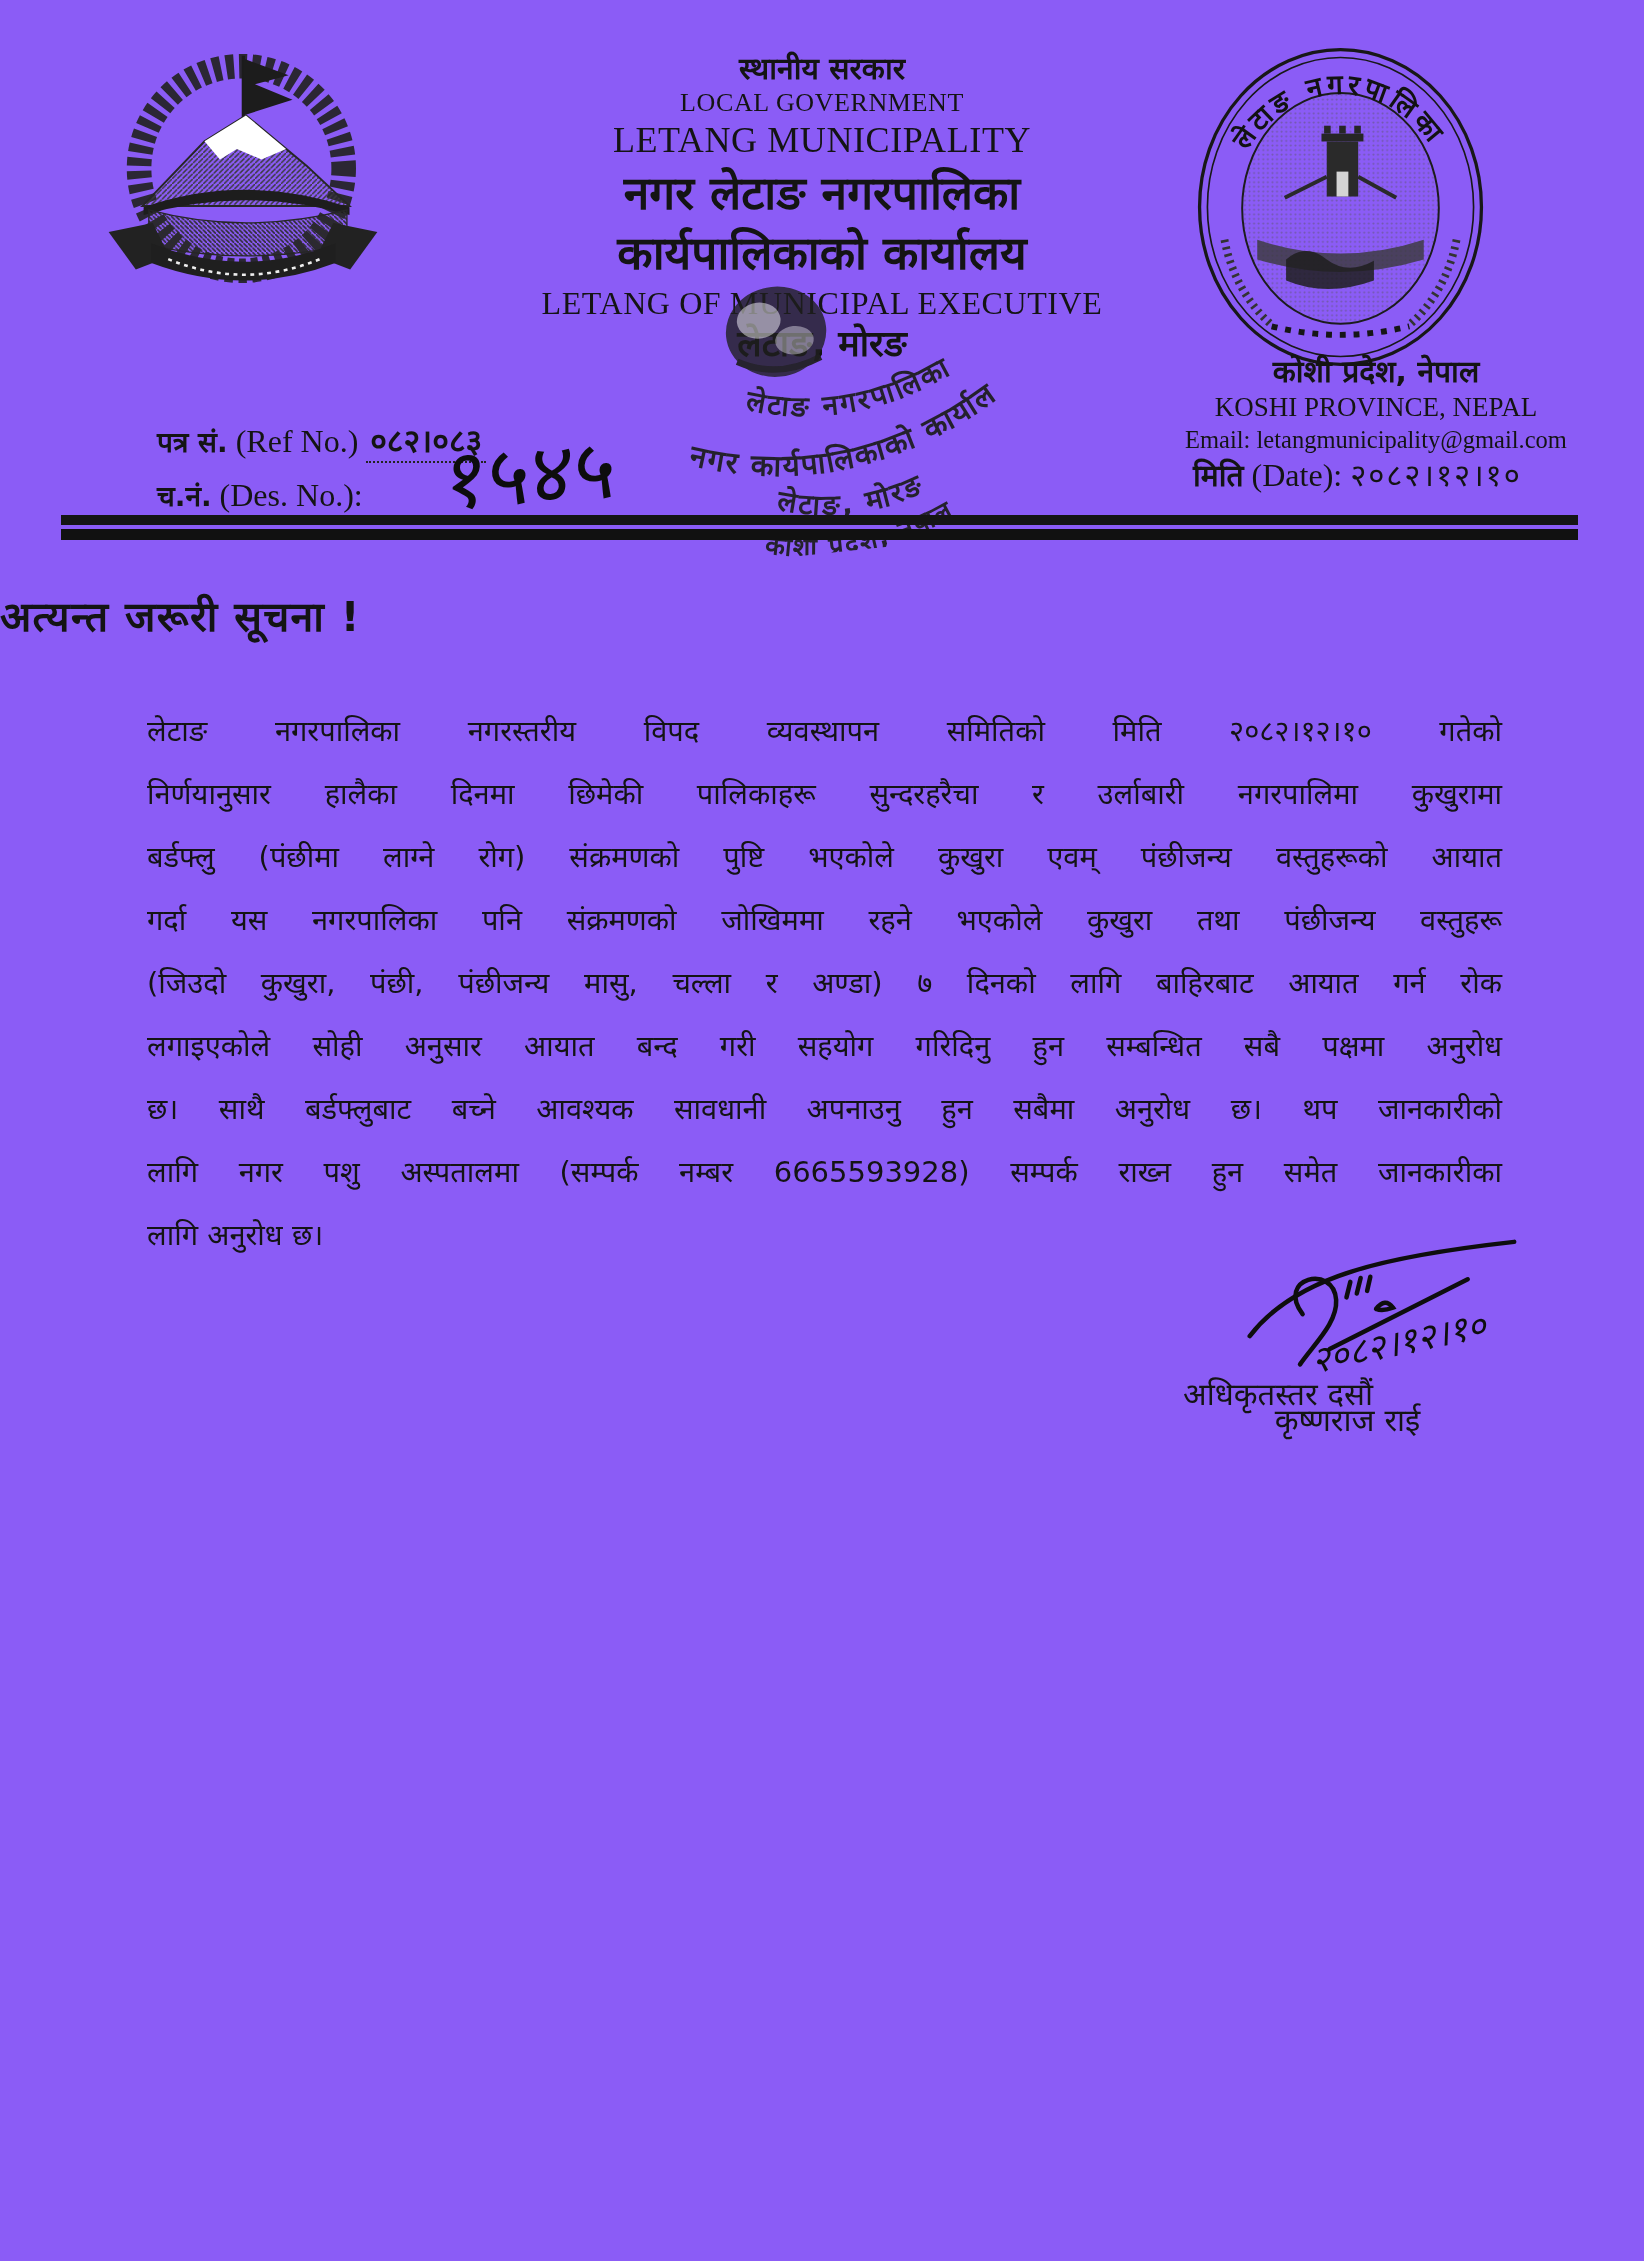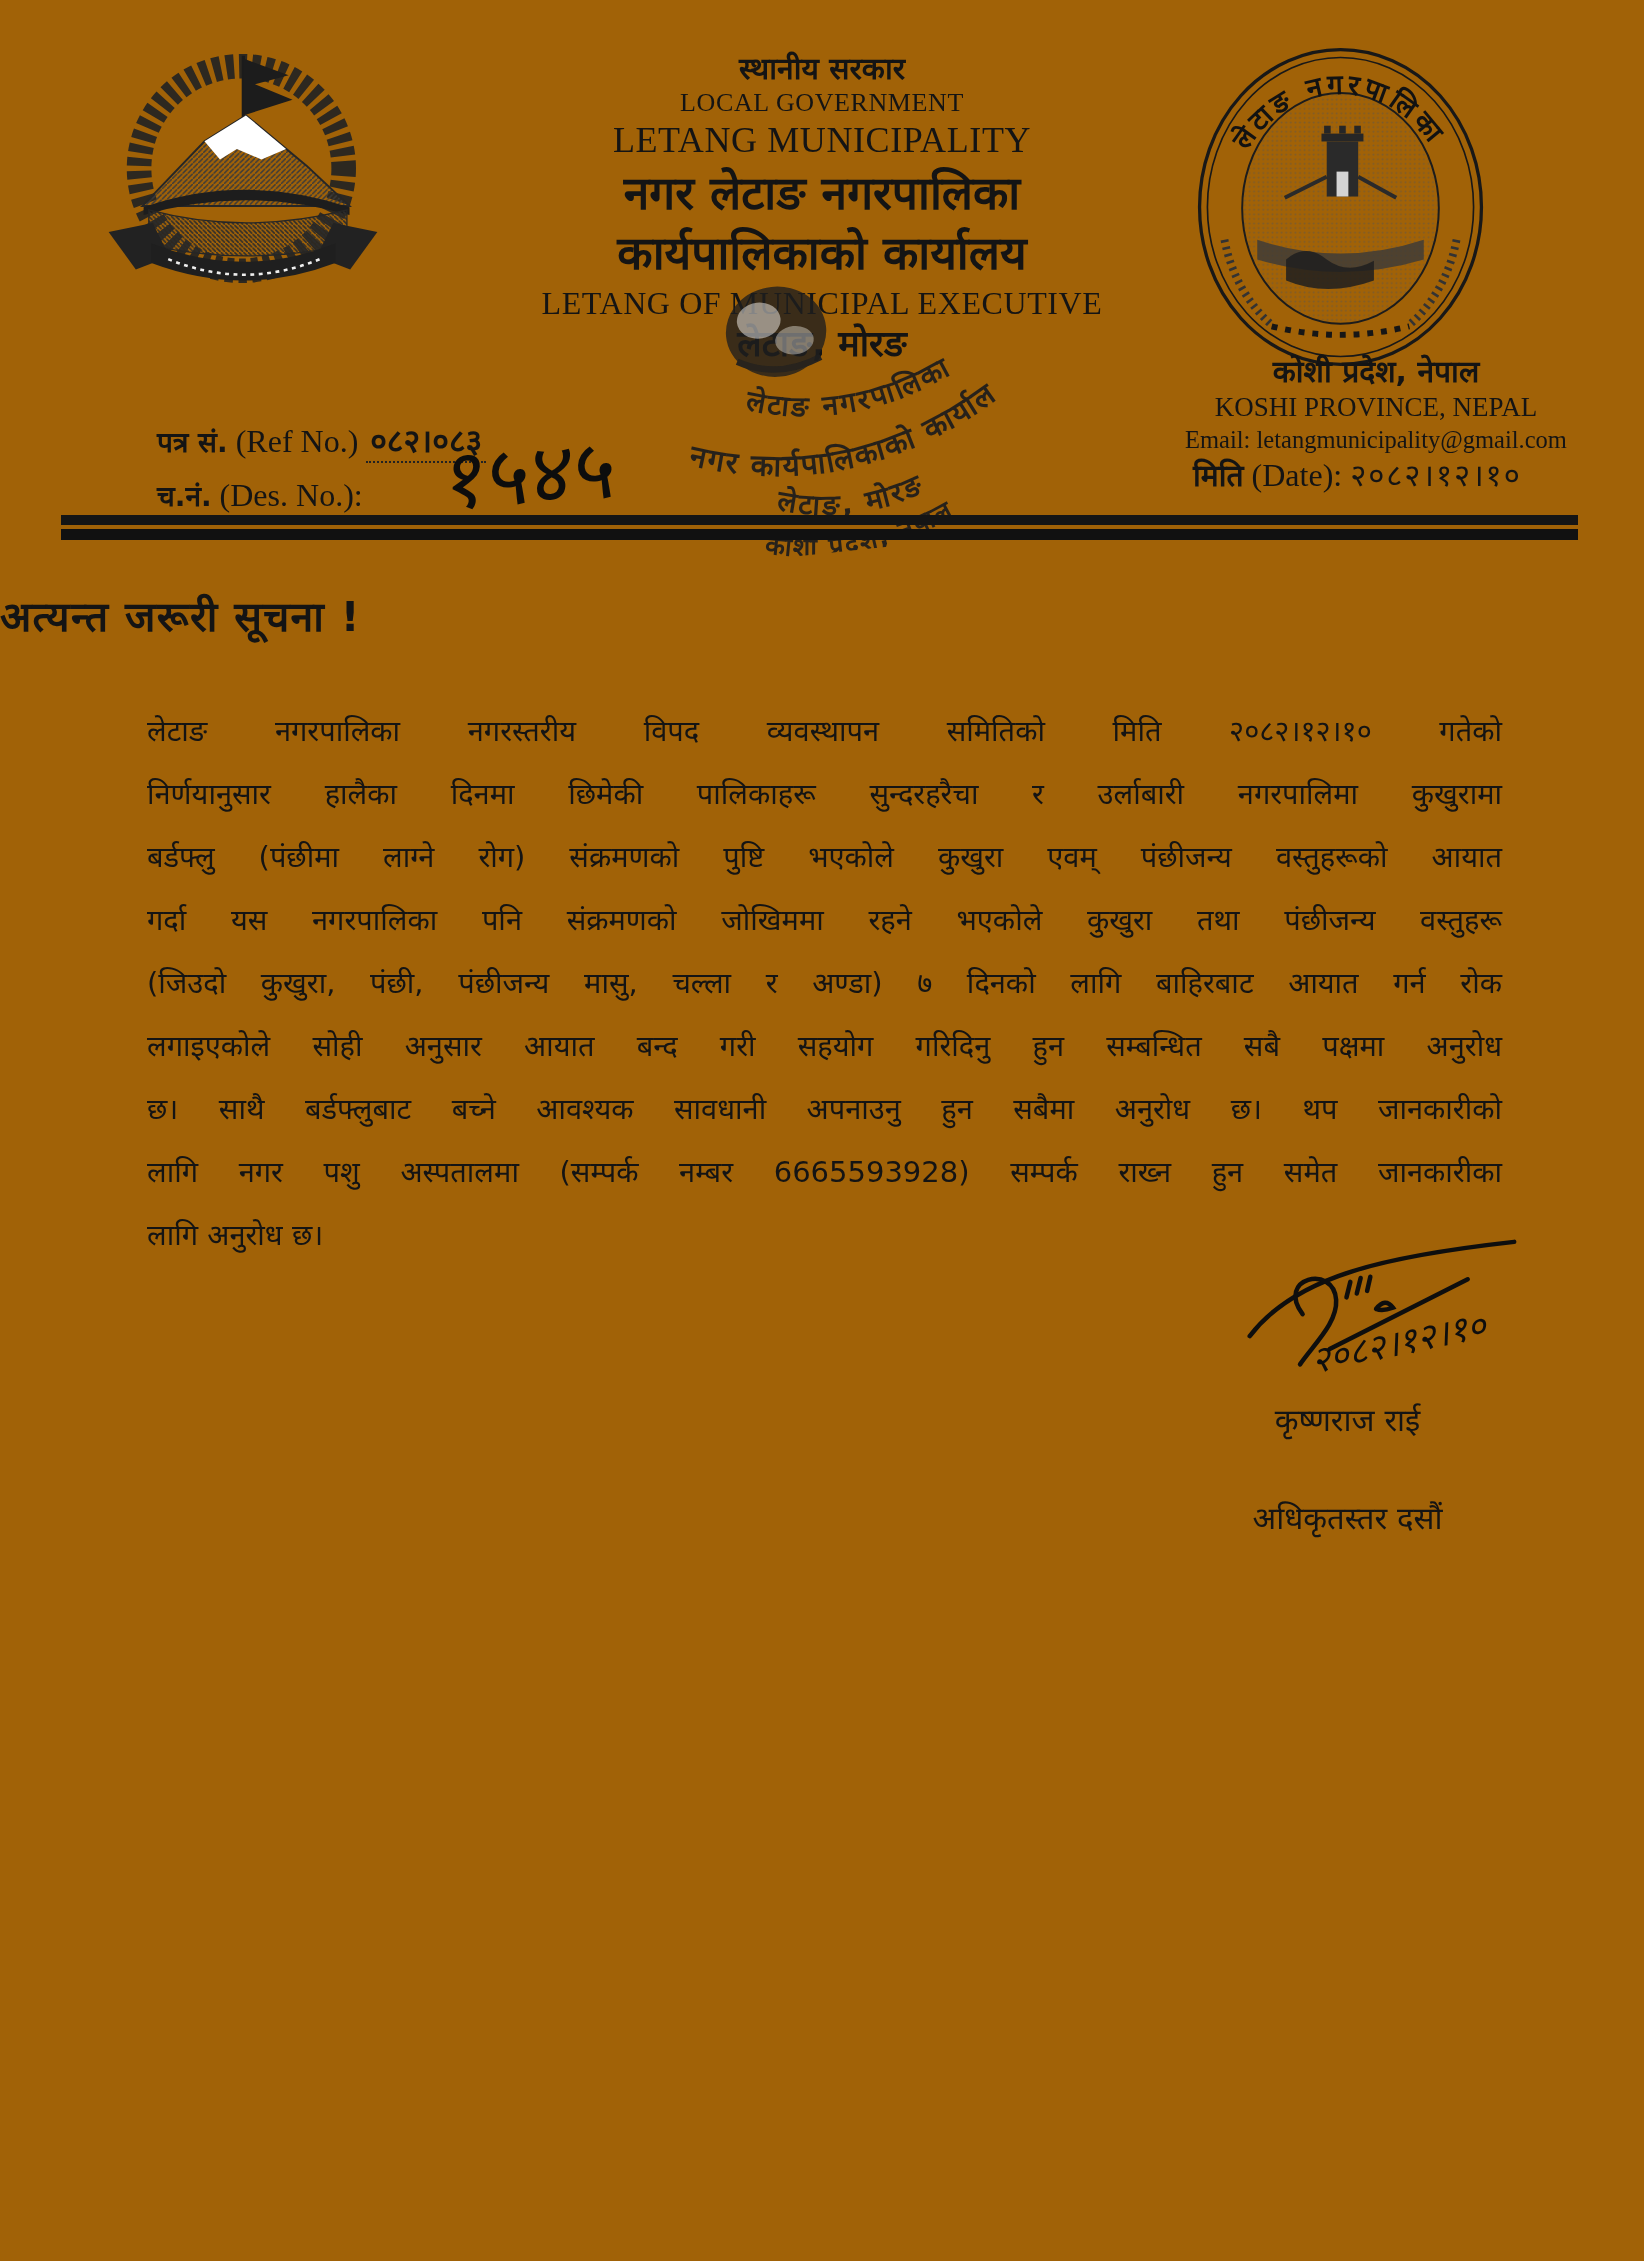--- a/index.html
+++ b/index.html
@@ -1,20 +1,20 @@
 <!DOCTYPE html>
 <html style="font-size:10.3px"><head>
 <meta charset="utf-8">
 <style>
   html,body{margin:0;padding:0;background:#e8e8e8;}
   .page{
     position:relative;
     width:1644px;height:2261px;
     margin:0 auto;
-    background:#a16207;
+    background:#8b5cf6;
     font-family:"DejaVu Sans", sans-serif;
     color:#141414;
     overflow:hidden;
   }
   .serif{font-family:"Liberation Serif", serif;}
   .np-bold{font-weight:700;}
 
   
   .center-head{
     position:absolute;left:50%;top:50px;transform:translateX(-50%);
@@ -74,21 +74,21 @@
     font-size:29px;line-height:63px;height:63px;
     text-align:justify;text-align-last:justify;
     white-space:nowrap;overflow:visible;
   }
   .bline.last{text-align:left;text-align-last:left;}
   .bline .b{font-weight:400;}
 
   
   .sig-svg{position:absolute;left:1238px;top:1238px;width:284px;height:158px;}
   .sig-name{position:absolute;left:1196px;top:1398px;width:303px;text-align:center;font-size:31px;}
-  .sig-desig{position:absolute;left:1183px;top:1496px;width:329px;text-align:center;font-size:31px;}
+  .sig-desig{position:absolute;left:1183px;top:1372px;width:329px;text-align:left;font-size:31px;}
 </style>
 </head>
 <body>
 
 <div class="page">
 
   <svg class="emblem" viewBox="0 0 475 400">
     <defs>
       <pattern id="hatch" width="8" height="8" patternUnits="userSpaceOnUse">
         <path d="M0,8 L8,0" stroke="#3a3a3a" stroke-width="2.2"></path>

